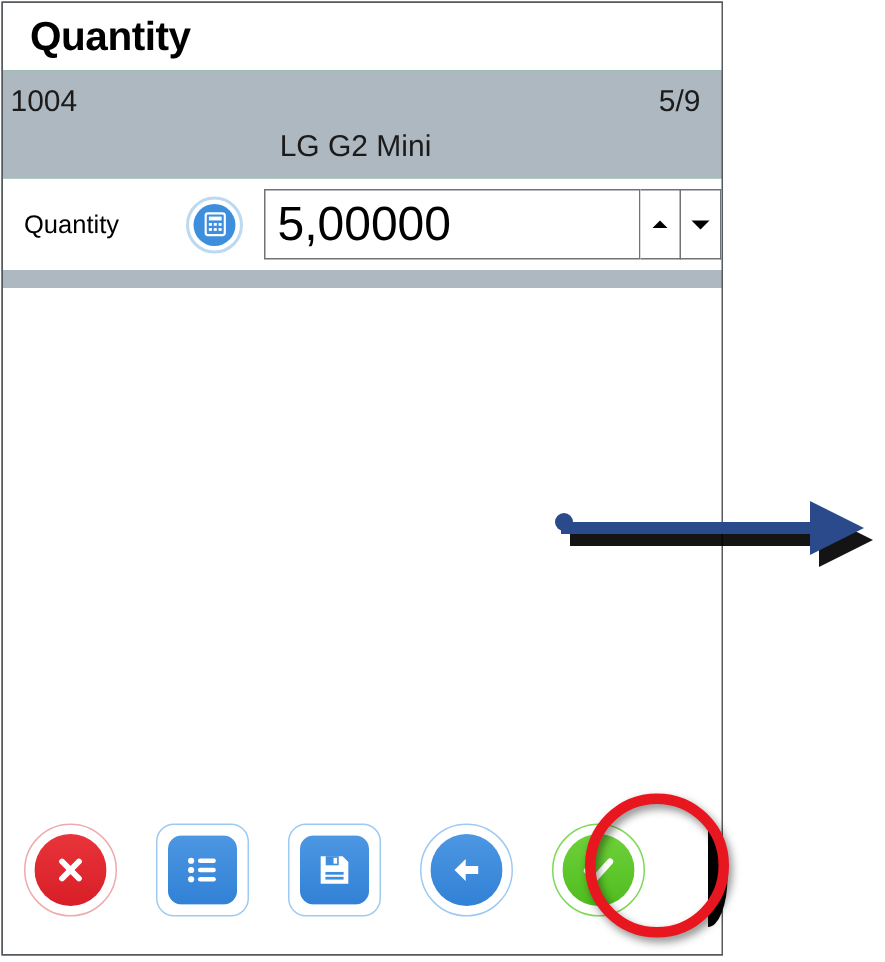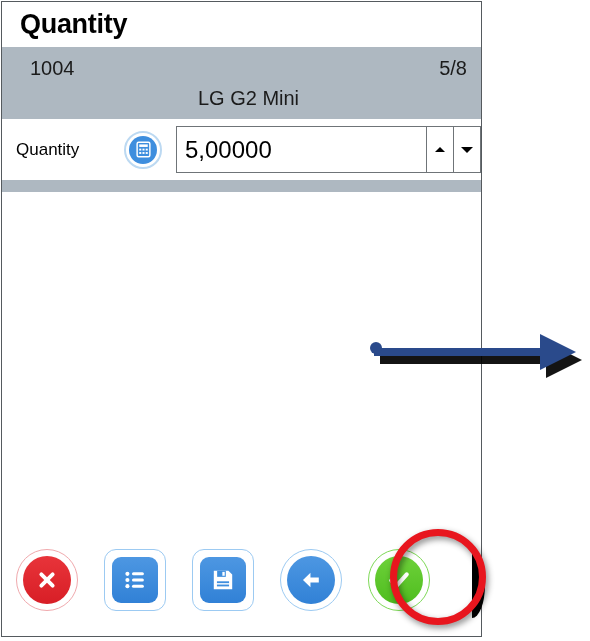--- a/index.html
+++ b/index.html
@@ -42,21 +42,21 @@
     color: #000000;
     letter-spacing: -0.3px;
     line-height: 1;
   }
 
   
   #infoheader {
     background: #aeb8c1;
     height: 72px;
     box-sizing: border-box;
-    padding: 6px 14px 0 28px;
+    padding: 6px 14px 0 5px;
     color: #1b1b1b;
   }
   .info-row {
     display: flex;
     justify-content: space-between;
     align-items: baseline;
     font-size: 20px;
     line-height: 30px;
   }
   #info-code { font-size: 20px; }
@@ -105,21 +105,21 @@
   
   #qty-field {
     width: 252px;
     height: 47px;
     border: 1px solid #6f7478;
     background: #ffffff;
     box-sizing: border-box;
     display: flex;
     align-items: center;
     padding-left: 8px;
-    font-size: 24px;
+    font-size: 32px;
     color: #000;
     letter-spacing: 0px;
   }
   .spin {
     width: 27px;
     height: 47px;
     border: 1px solid #6f7478;
     border-left: none;
     background: #ffffff;
     box-sizing: border-box;
@@ -270,21 +270,21 @@
 
 <div id="panel">
 
   <div id="titlebar">
     <div id="title-text">Quantity</div>
   </div>
 
   <div id="infoheader">
     <div class="info-row">
       <span id="info-code">1004</span>
-      <span id="info-count">5/8</span>
+      <span id="info-count">5/9</span>
     </div>
     <div id="info-name">LG G2 Mini</div>
   </div>
 
   <div id="qtyrow">
     <div id="qty-label">Quantity</div>
 
     <div id="calc-btn">
       <div class="disc">
         <svg width="17" height="17" viewBox="0 0 20 20" aria-hidden="true">

